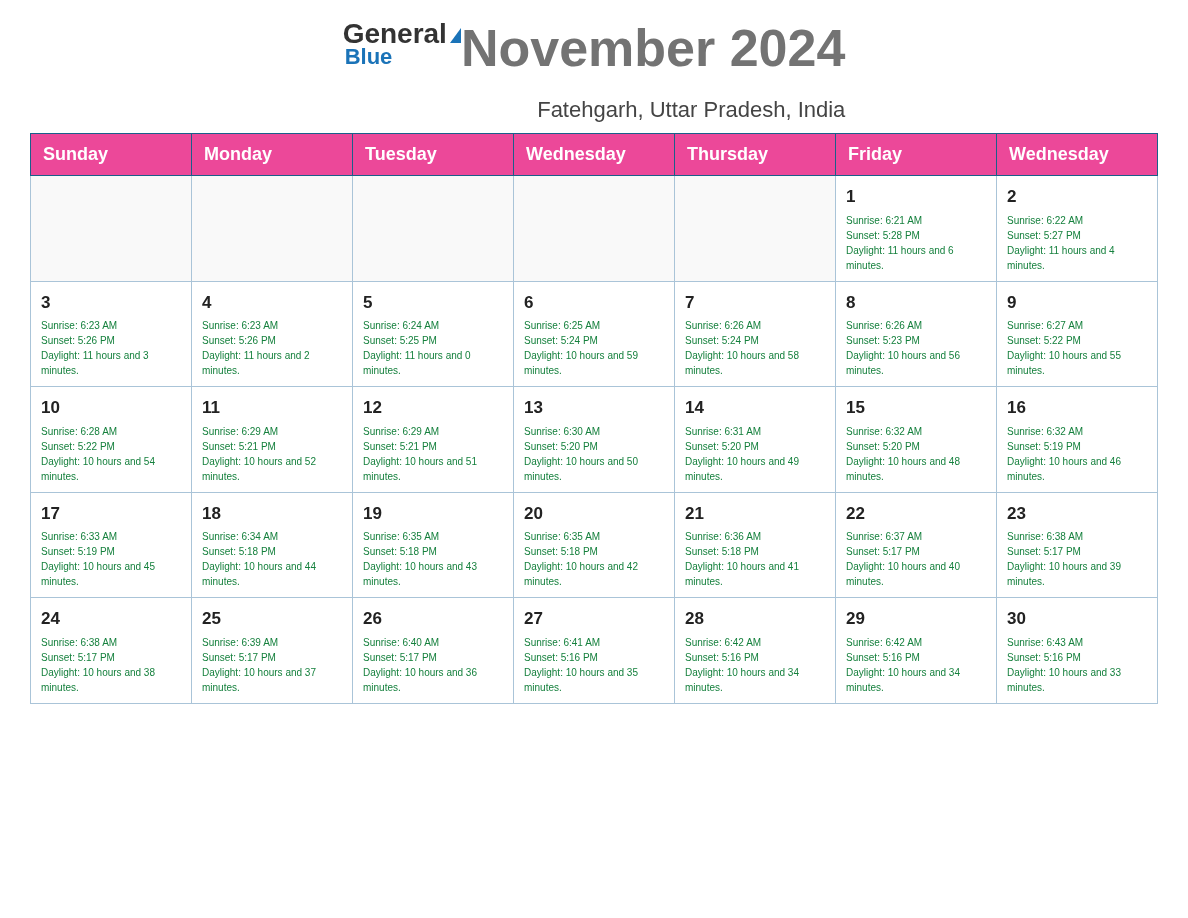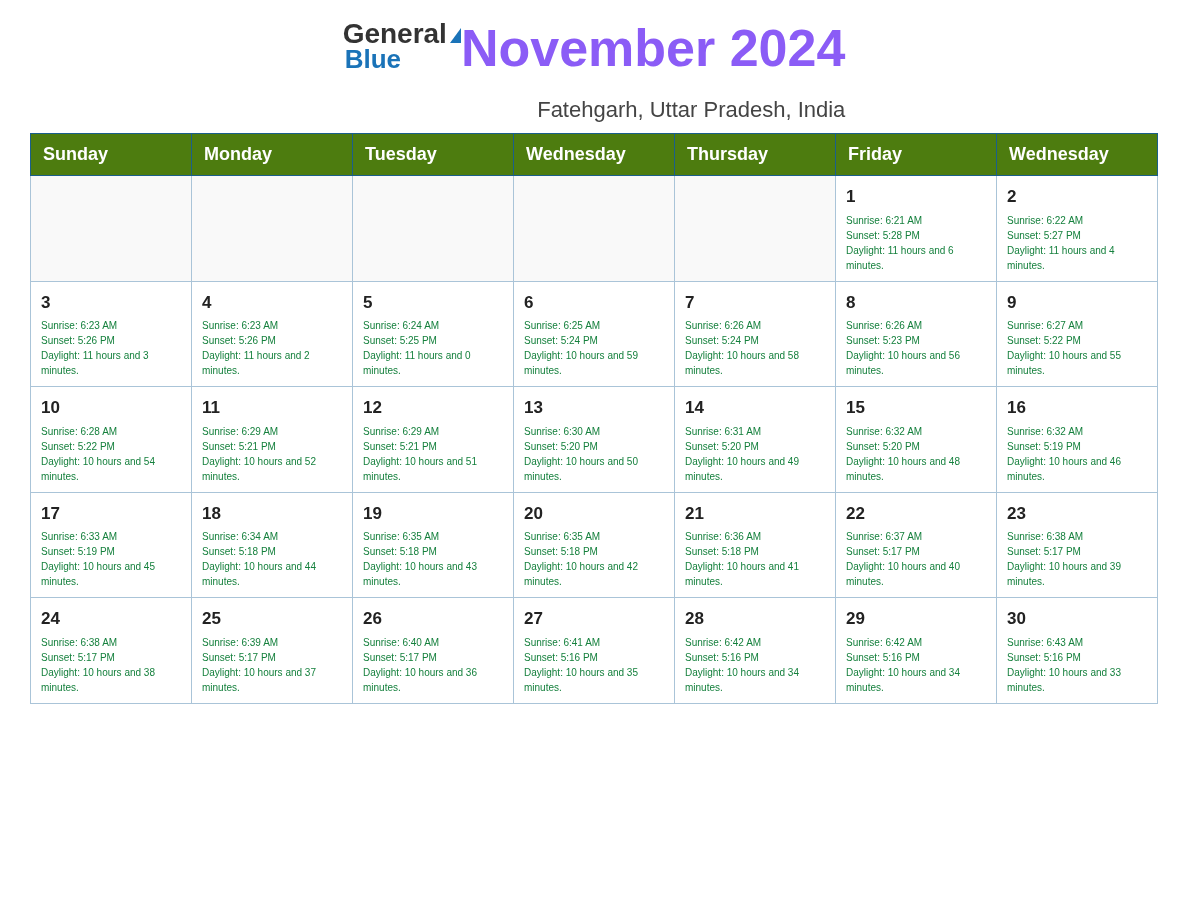--- a/index.html
+++ b/index.html
@@ -23,47 +23,47 @@
       align-items: flex-start;
     }
     .logo-text {
       font-size: 28px;
       font-weight: bold;
       color: #333;
       line-height: 1;
     }
     .logo-line2 {
       color: #1a73b8;
-      font-size: 26px;
+      font-size: 22px;
       font-weight: bold;
       margin-top: -4px;
       padding-left: 2px;
     }
     .title-block {
       text-align: right;
     }
     .title-block h1 {
       font-size: 52px;
       font-weight: bold;
-      color: #8b5cf6;
+      color: #737373;
       line-height: 1.1;
     }
     .title-block h2 {
       font-size: 22px;
       font-weight: normal;
       color: #444;
       margin-top: 20px;
     }
     .calendar {
       width: 100%;
       border-collapse: collapse;
       margin-top: 10px;
     }
     .calendar thead tr {
-      background: #4d7c0f;
+      background: #ec4899;
       padding-left: 12px;
     }
     .calendar thead th {
       color: #fff;
       font-size: 18px;
       font-weight: bold;
       padding: 10px 12px;
       text-align: left;
       border: 1px solid #1a5f8a;
     }

